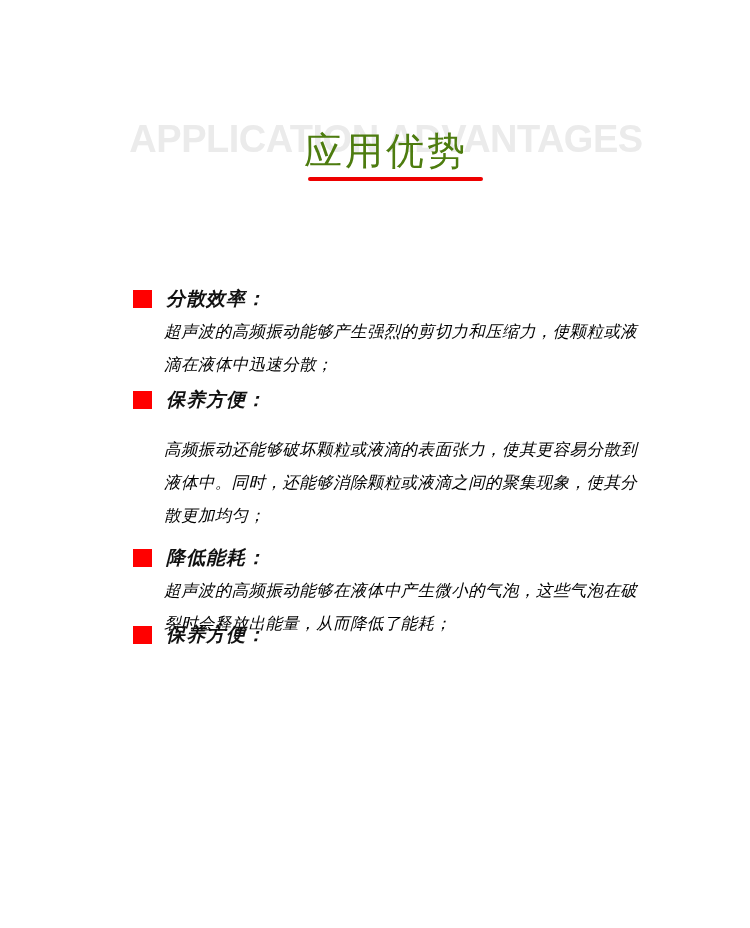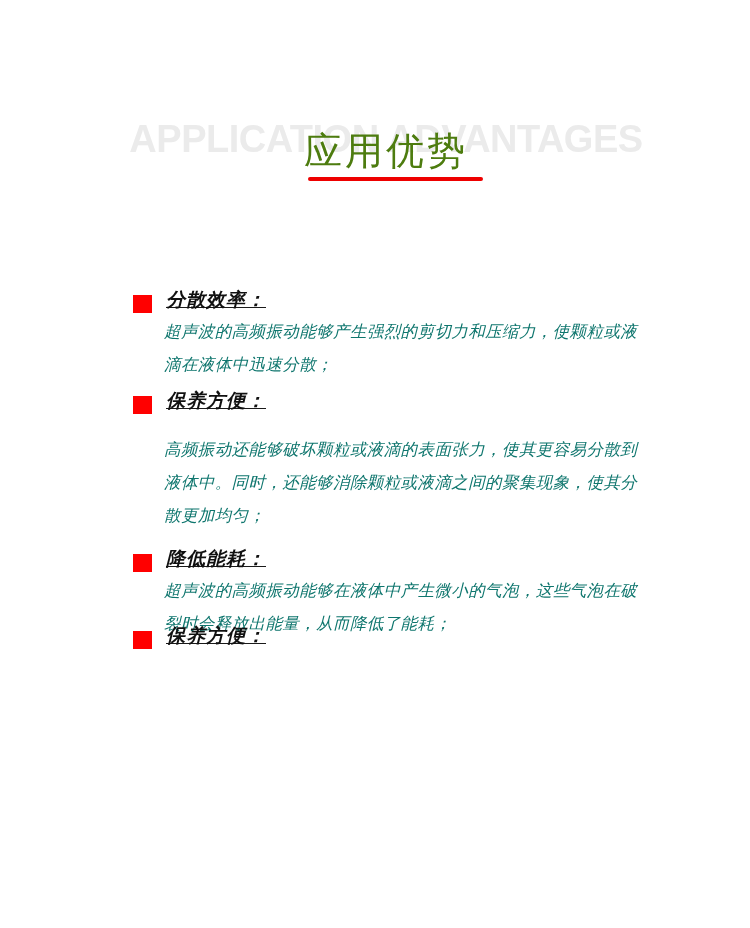--- a/index.html
+++ b/index.html
@@ -55,43 +55,42 @@
     border-radius: 2px;
     background: #ee0000;
   }
   .section {
     position: absolute;
     left: 133px;
     width: 520px;
   }
   .sec-head {
     display: flex;
-    align-items: flex-end;
+    align-items: center;
     height: 28px;
-    text-decoration: underline;
   }
   .bullet {
     width: 19px;
     height: 18px;
     background: #ff0000;
     margin-right: 14px;
     flex: none;
   }
   .sec-title {
     font-size: 19px;
     font-weight: bold;
     font-style: italic;
     color: #111111;
     letter-spacing: 1px;
   }
   .sec-body {
     margin-left: 31px;
     font-size: 16.5px;
     font-style: italic;
-    color: #0f766e;
+    color: #000000;
     line-height: 33px;
     width: 480px;
     letter-spacing: 0.4px;
   }
 </style>
 </head>
 <body>
 
 <div class="header">
   <div class="bg-title">APPLICATION ADVANTAGES</div>

